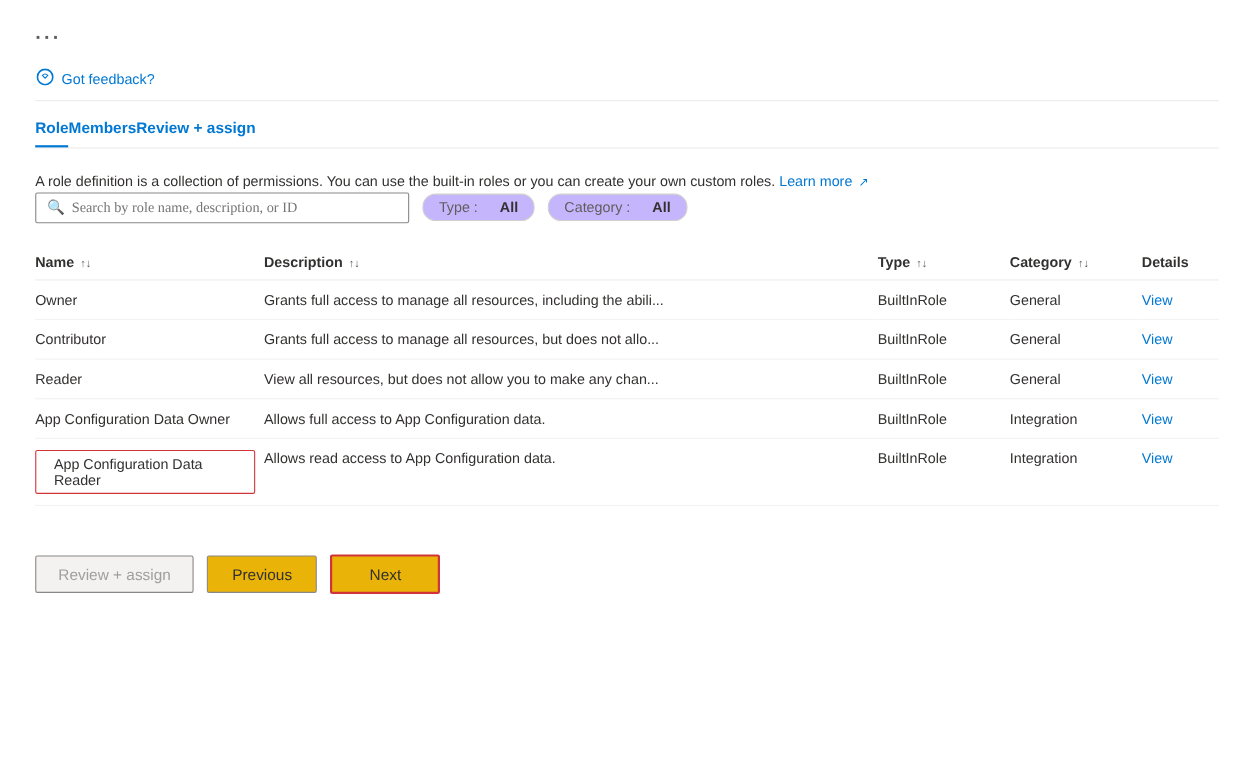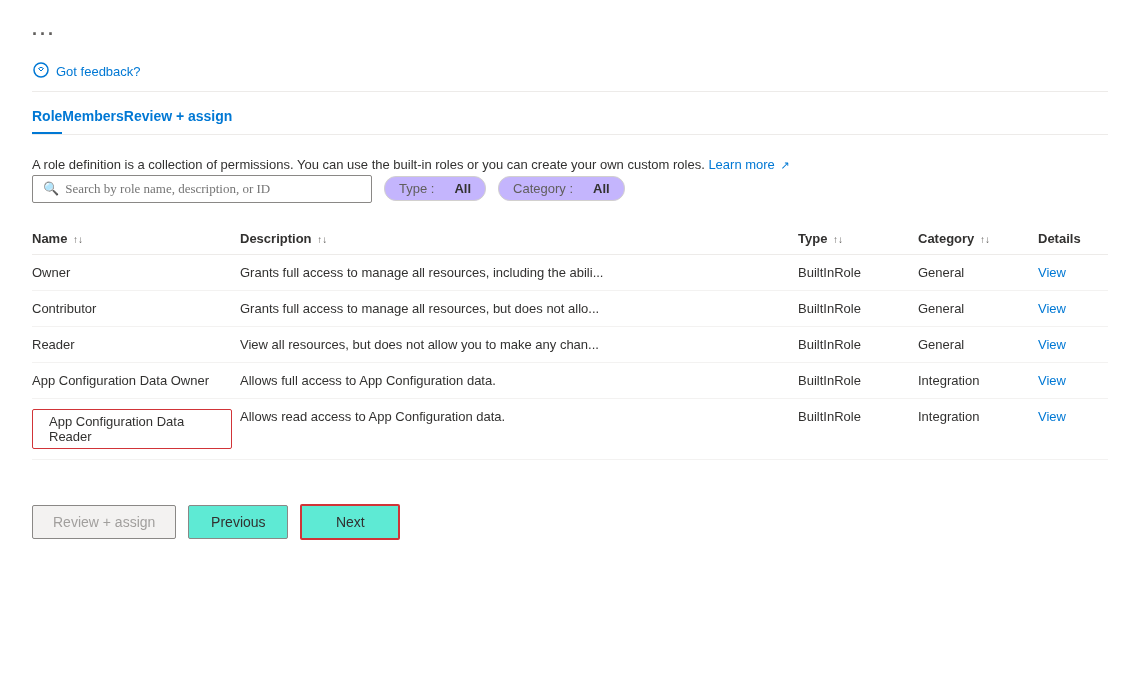--- a/index.html
+++ b/index.html
@@ -214,21 +214,21 @@
       padding-top: 16px;
     }
 
     .btn {
       font-size: 14px;
       font-weight: 400;
       padding: 8px 20px;
       border-radius: 2px;
       cursor: pointer;
       border: 1px solid #8a8886;
-      background: #5eead4;
+      background: #eab308;
       color: #323130;
       min-width: 100px;
       text-align: center;
     }
 
     .btn.disabled {
       color: #a19f9d;
       cursor: not-allowed;
       background: #f3f2f1;
     }

